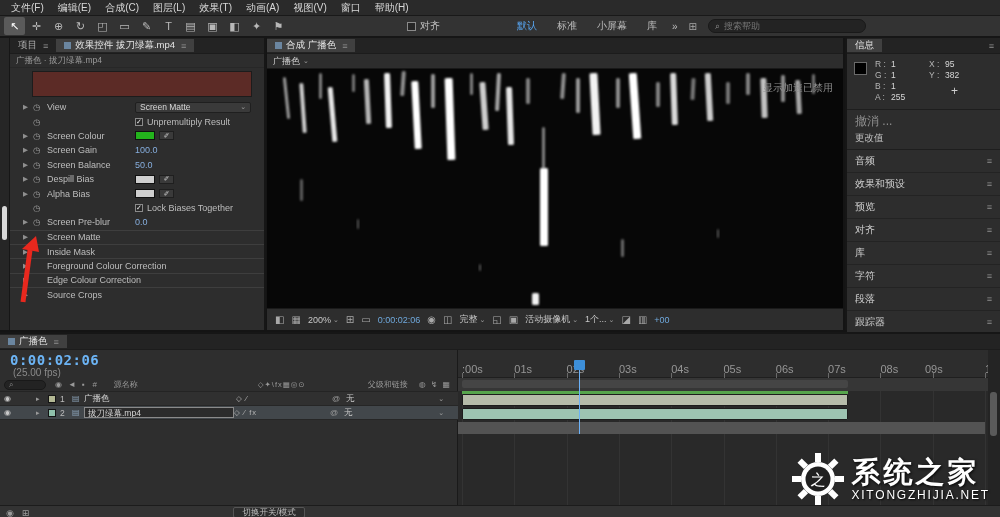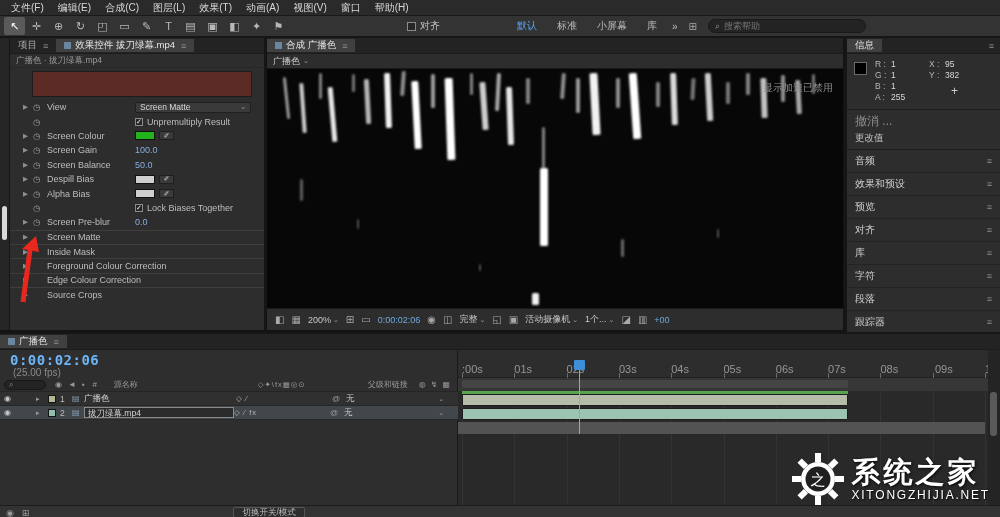--- a/index.html
+++ b/index.html
@@ -570,21 +570,21 @@
         <span class="ruler-label" style="left: 213.2px;">04s</span>
         <span class="ruler-tick" style="left: 213.2px;"></span>
         <span class="ruler-label" style="left: 265.5px;">05s</span>
         <span class="ruler-tick" style="left: 265.5px;"></span>
         <span class="ruler-label" style="left: 317.8px;">06s</span>
         <span class="ruler-tick" style="left: 317.8px;"></span>
         <span class="ruler-label" style="left: 370.1px;">07s</span>
         <span class="ruler-tick" style="left: 370.1px;"></span>
         <span class="ruler-label" style="left: 422.4px;">08s</span>
         <span class="ruler-tick" style="left: 422.4px;"></span>
-        <span class="ruler-label" style="left: 477px;">09s</span>
+        <span class="ruler-label" style="left: 467px;">09s</span>
         <span class="ruler-tick" style="left: 474.7px;"></span>
         <span class="ruler-label" style="left: 527px;">10s</span>
         <span class="ruler-tick" style="left: 527px;"></span>
       </div>
     <div id="work-area">
       <div id="work-area-bar"></div>
     </div>
     <div id="green-edge"></div>
     <div class="layer-bar" id="bar-0" style="background: rgb(182, 188, 170);"></div>
     <div class="layer-bar" id="bar-1" style="background: rgb(157, 195, 177);"></div>

